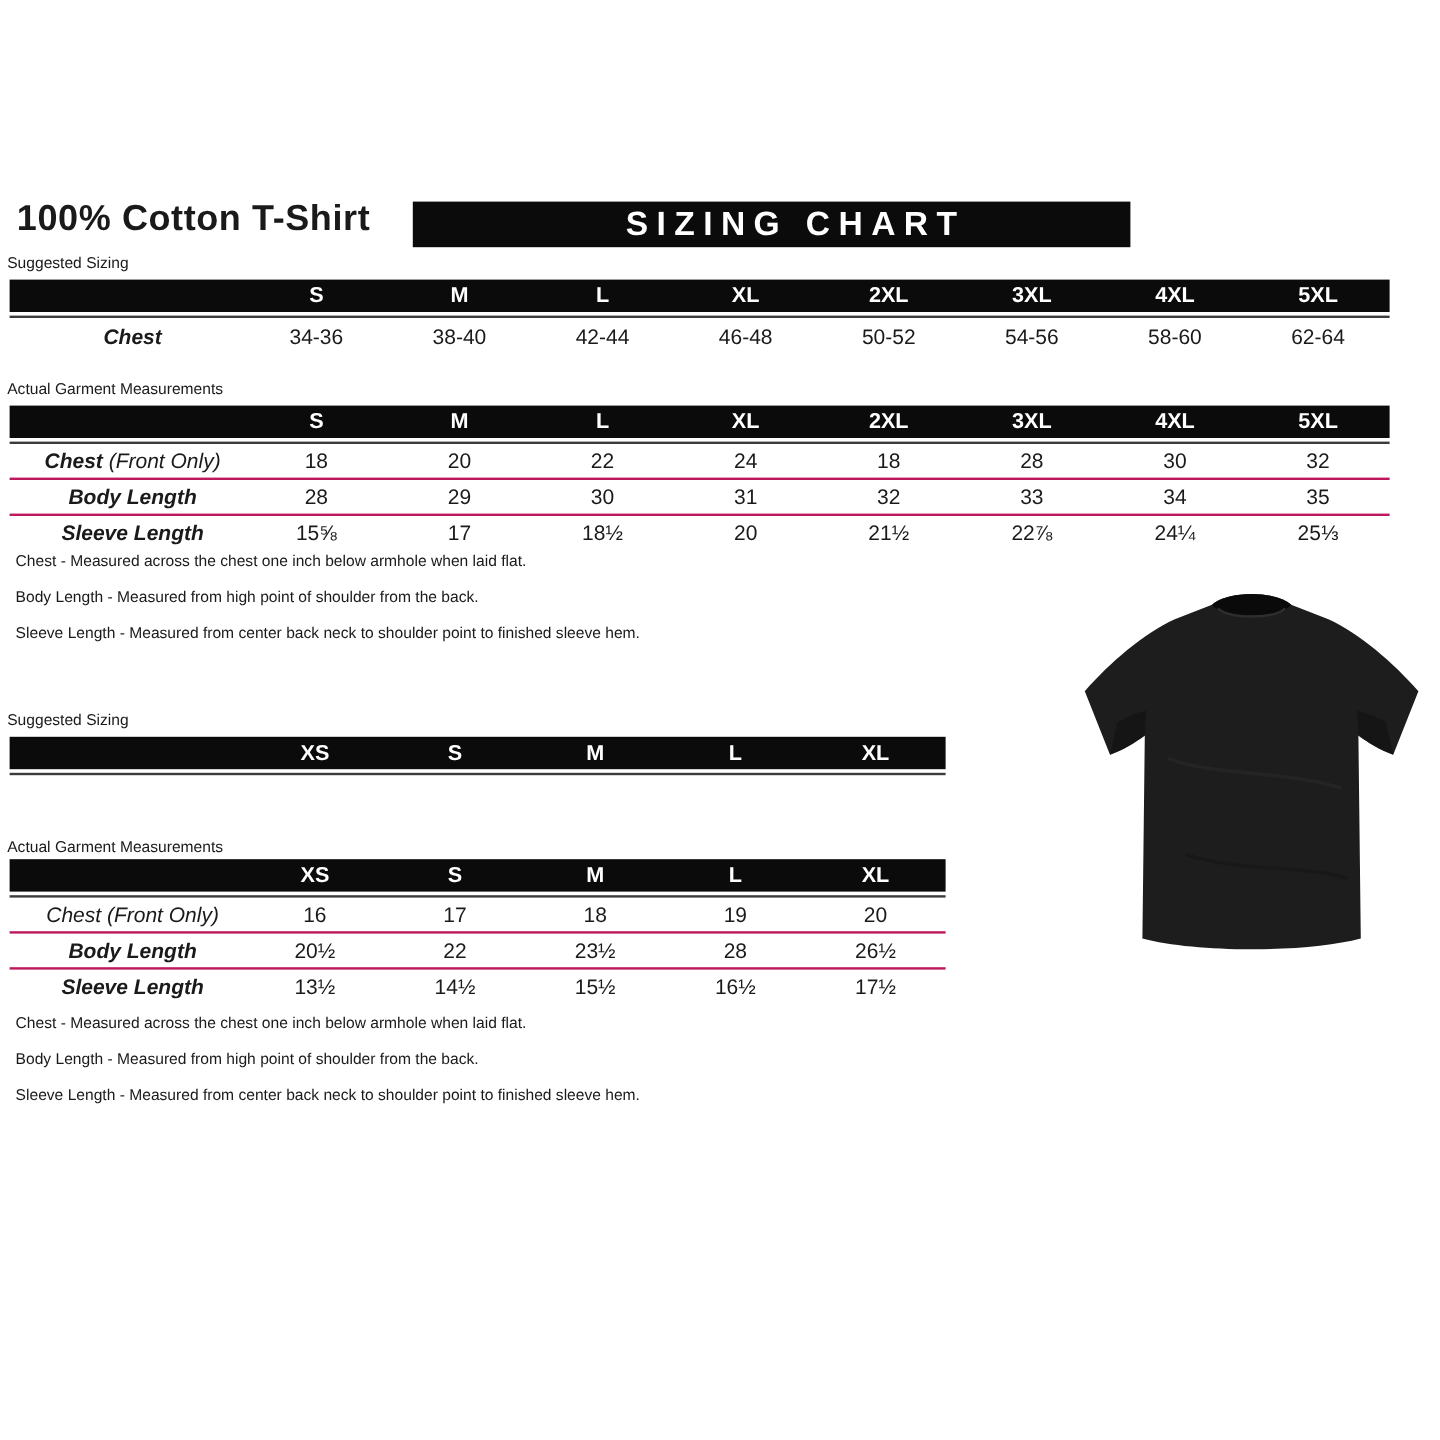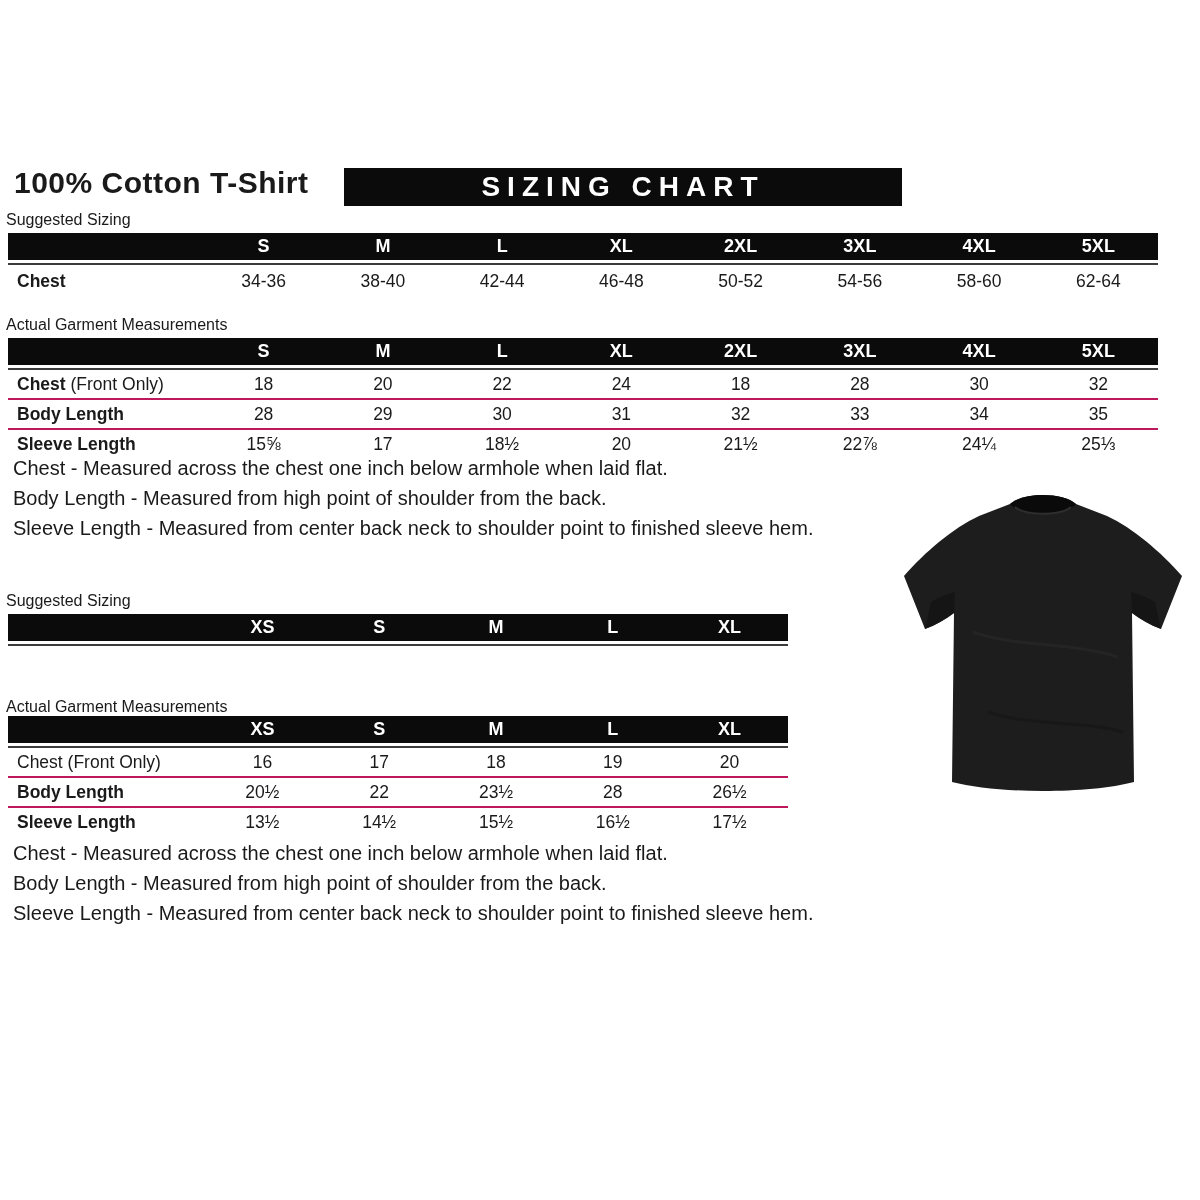--- a/index.html
+++ b/index.html
@@ -1,38 +1,38 @@
 <!DOCTYPE html>
 <html><head>
 <meta charset="utf-8">
 <style>
   html,body{margin:0;padding:0;background:#fff;}
   .sheet{position:relative;width:1200px;height:1200px;background:#fff;overflow:hidden;
          font-family:"Liberation Sans",sans-serif;color:#1a1a1a;}
   .abs{position:absolute;}
   .title{font-size:30px;font-weight:700;letter-spacing:.5px;white-space:nowrap;}
   .ytitle{font-size:29px;font-weight:700;white-space:nowrap;}
-  .banner{background:#0b0b0b;color:#fff;display:flex;align-items:center;justify-content:center;}
+  .banner{background:#0b0b0b;color:#fff;display:flex;align-items:center;justify-content:center;padding-left:40px;}
   .banner .bt{font-size:28px;font-weight:700;letter-spacing:7px;}
-  .slabel{font-size:16px;white-space:nowrap;text-align:right;}
+  .slabel{font-size:13px;white-space:nowrap;text-align:right;}
   .tbl{position:absolute;}
   .grid{display:grid;align-items:center;}
   .g8{grid-template-columns:196px repeat(8,1fr);}
   .g5{grid-template-columns:196px repeat(5,1fr);}
   .band{background:#0b0b0b;color:#fff;height:27px;}
   .band .cell{font-weight:700;font-size:18px;}
   .rule{height:2px;background:#3c3c3c;margin-top:3px;}
   .cell{text-align:center;font-size:17.5px;overflow:hidden;white-space:nowrap;}
-  .lab{text-align:left;padding-left:9px;}
+  .lab{text-align:center;padding-left:9px;font-style:italic;}
   .b{font-weight:700;}
   .n{font-weight:400;}
   .trow{height:33px;}
   .actual .trow{height:28px;}
   .trow + .trow{border-top:2px solid #be185d;}
-  .note{font-size:20px;line-height:30px;white-space:nowrap;}
+  .note{font-size:13px;line-height:30px;white-space:nowrap;}
 </style>
 </head>
 <body>
 
 <div class="sheet">
 
   <div class="abs title" style="left:14px;top:166px;">100% Cotton T-Shirt</div>
   <div class="abs banner" style="left:344px;top:168px;width:558px;height:38px;">
     <span class="bt">SIZING CHART</span>
   </div>

